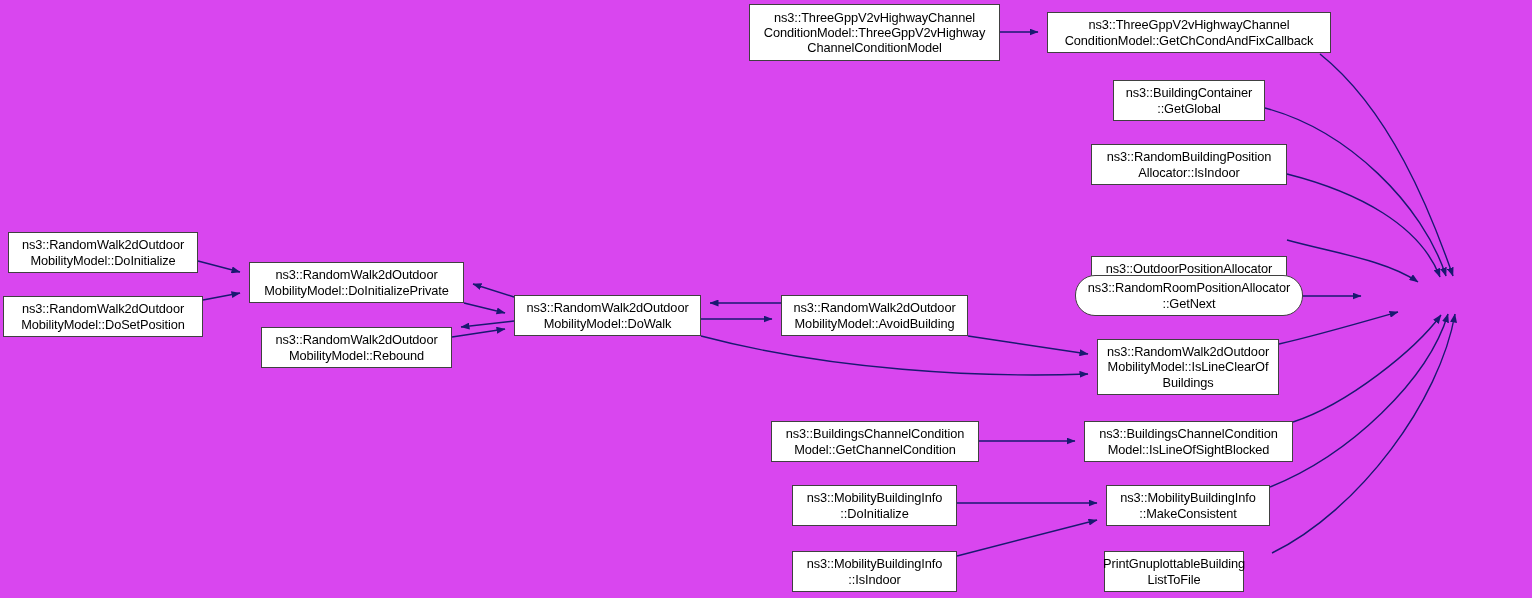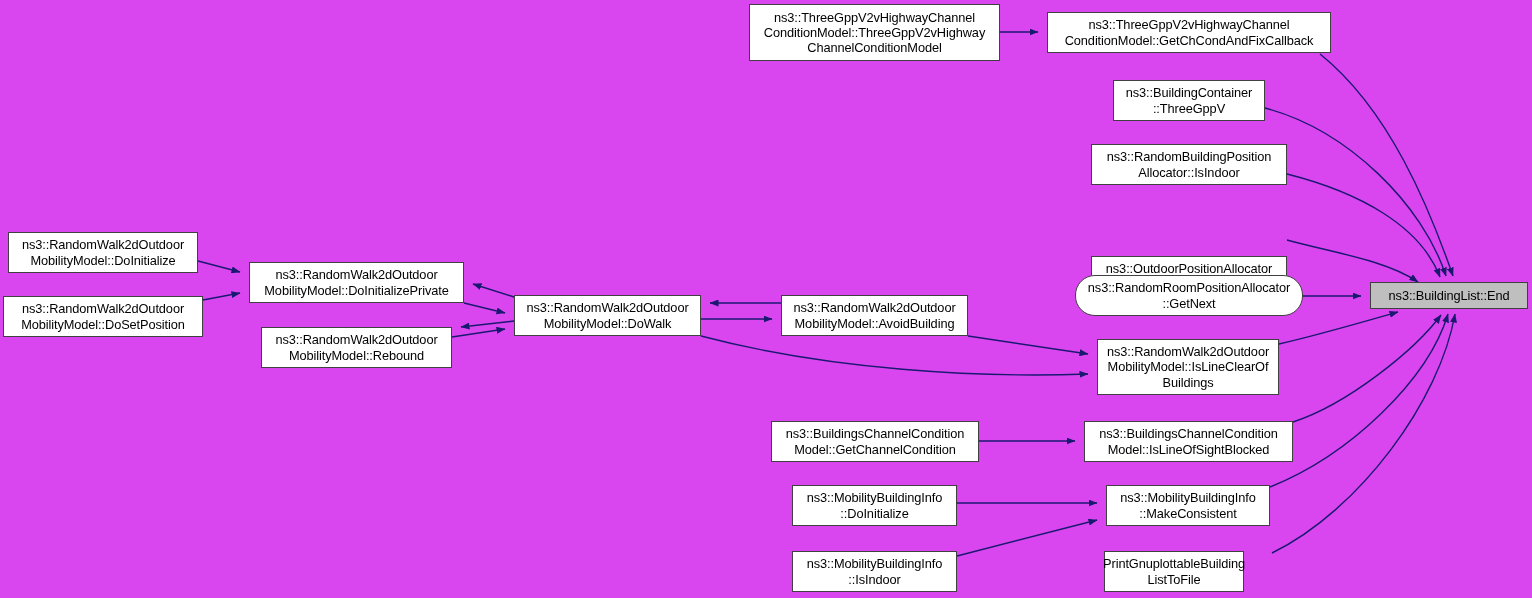--- a/index.html
+++ b/index.html
@@ -92,21 +92,21 @@
   </svg>
 
   <div class="node" style="left:749px;top:4px;width:251px;height:57px;">ns3::ThreeGppV2vHighwayChannel
 ConditionModel::ThreeGppV2vHighway
 ChannelConditionModel</div>
 
   <div class="node" style="left:1047px;top:12px;width:284px;height:41px;">ns3::ThreeGppV2vHighwayChannel
 ConditionModel::GetChCondAndFixCallback</div>
 
   <div class="node" style="left:1113px;top:80px;width:152px;height:41px;">ns3::BuildingContainer
-::ThreeGppV</div>
+::GetGlobal</div>
 
   <div class="node" style="left:1091px;top:144px;width:196px;height:41px;">ns3::RandomBuildingPosition
 Allocator::IsIndoor</div>
 
   <div class="node" style="left:1091px;top:212px;width:196px;height:41px;margin-top:44px;">ns3::OutdoorPositionAllocator
 ::GetNext</div>
 
   <div class="node" style="left:1075px;top:275px;width:228px;height:41px;border-radius:20px;">ns3::RandomRoomPositionAllocator
 ::GetNext</div>
 
@@ -116,21 +116,20 @@
 
   <div class="node" style="left:1084px;top:421px;width:209px;height:41px;">ns3::BuildingsChannelCondition
 Model::IsLineOfSightBlocked</div>
 
   <div class="node" style="left:1106px;top:485px;width:164px;height:41px;">ns3::MobilityBuildingInfo
 ::MakeConsistent</div>
 
   <div class="node" style="left:1104px;top:551px;width:140px;height:41px;">PrintGnuplottableBuilding
 ListToFile</div>
 
-  <div class="node highlight" style="left:1370px;top:282px;width:158px;height:27px;">ns3::BuildingList::End</div>
 
   <div class="node" style="left:8px;top:232px;width:190px;height:41px;">ns3::RandomWalk2dOutdoor
 MobilityModel::DoInitialize</div>
 
   <div class="node" style="left:3px;top:296px;width:200px;height:41px;">ns3::RandomWalk2dOutdoor
 MobilityModel::DoSetPosition</div>
 
   <div class="node" style="left:249px;top:262px;width:215px;height:41px;">ns3::RandomWalk2dOutdoor
 MobilityModel::DoInitializePrivate</div>
 

